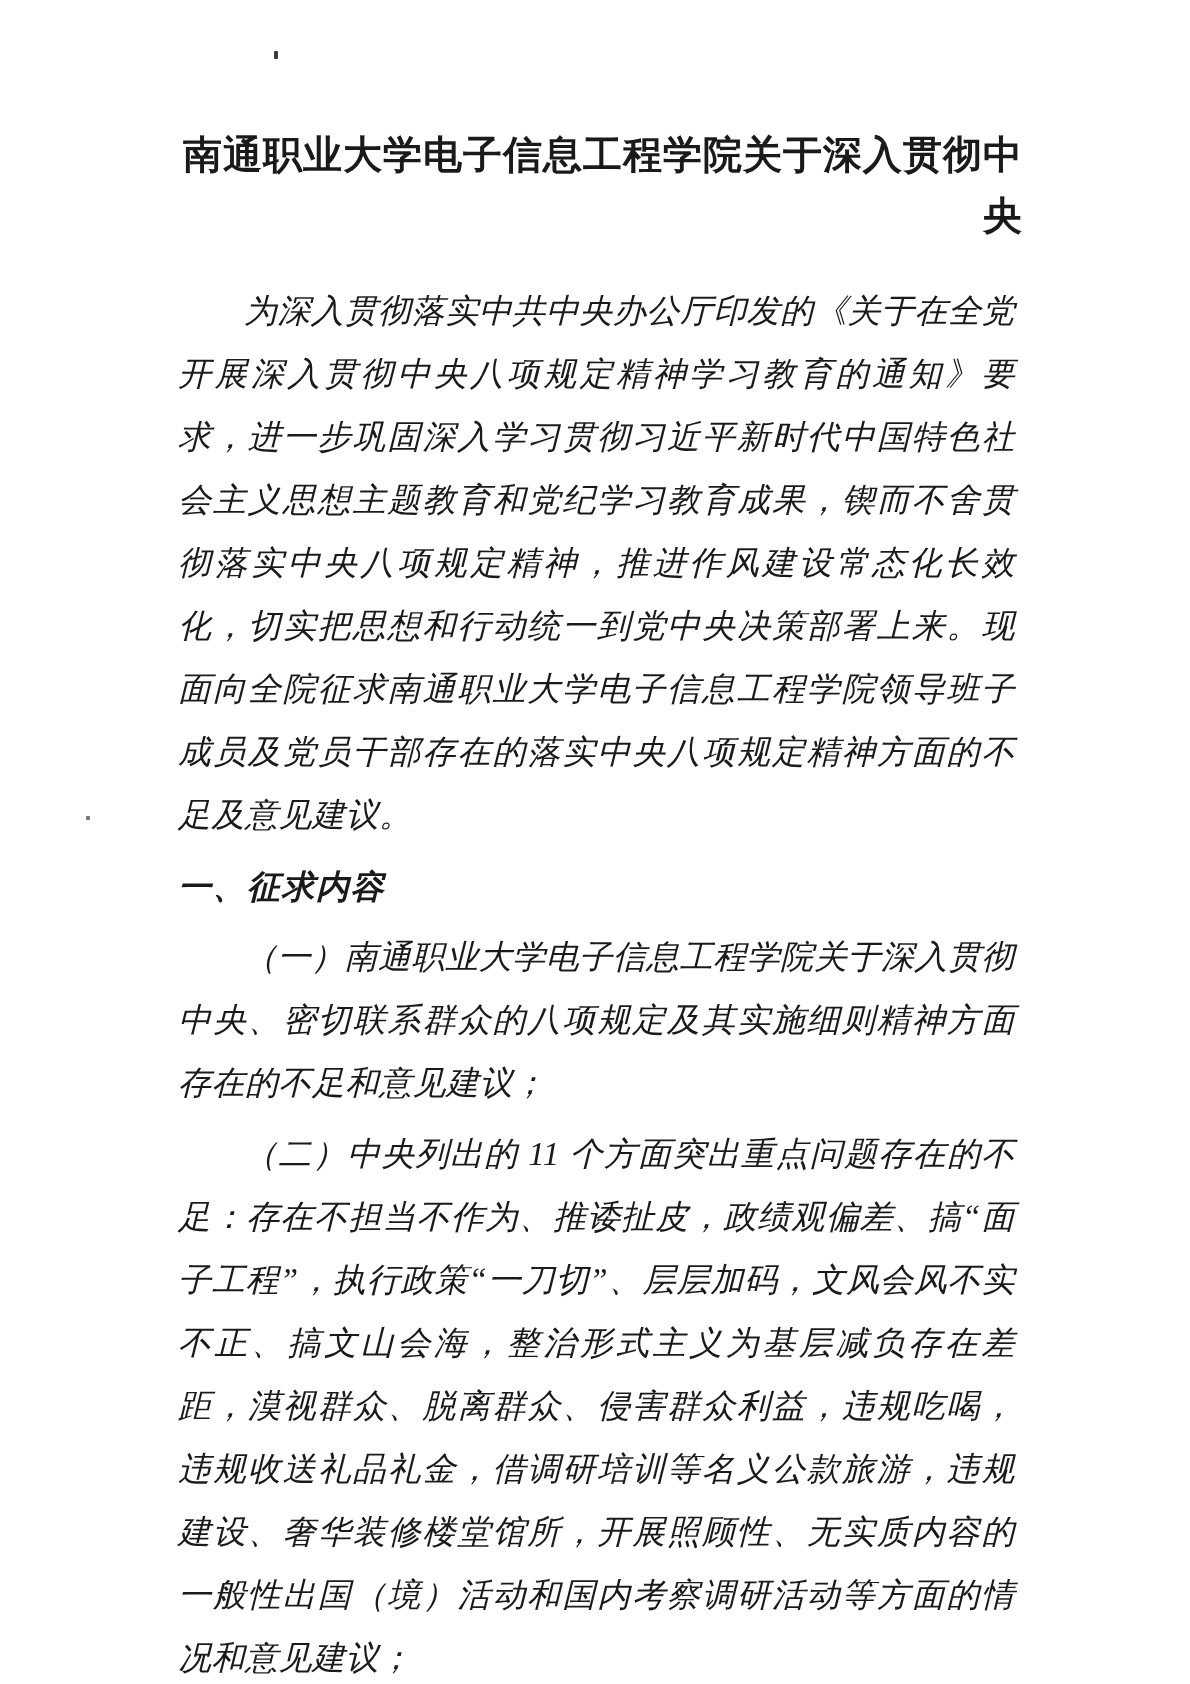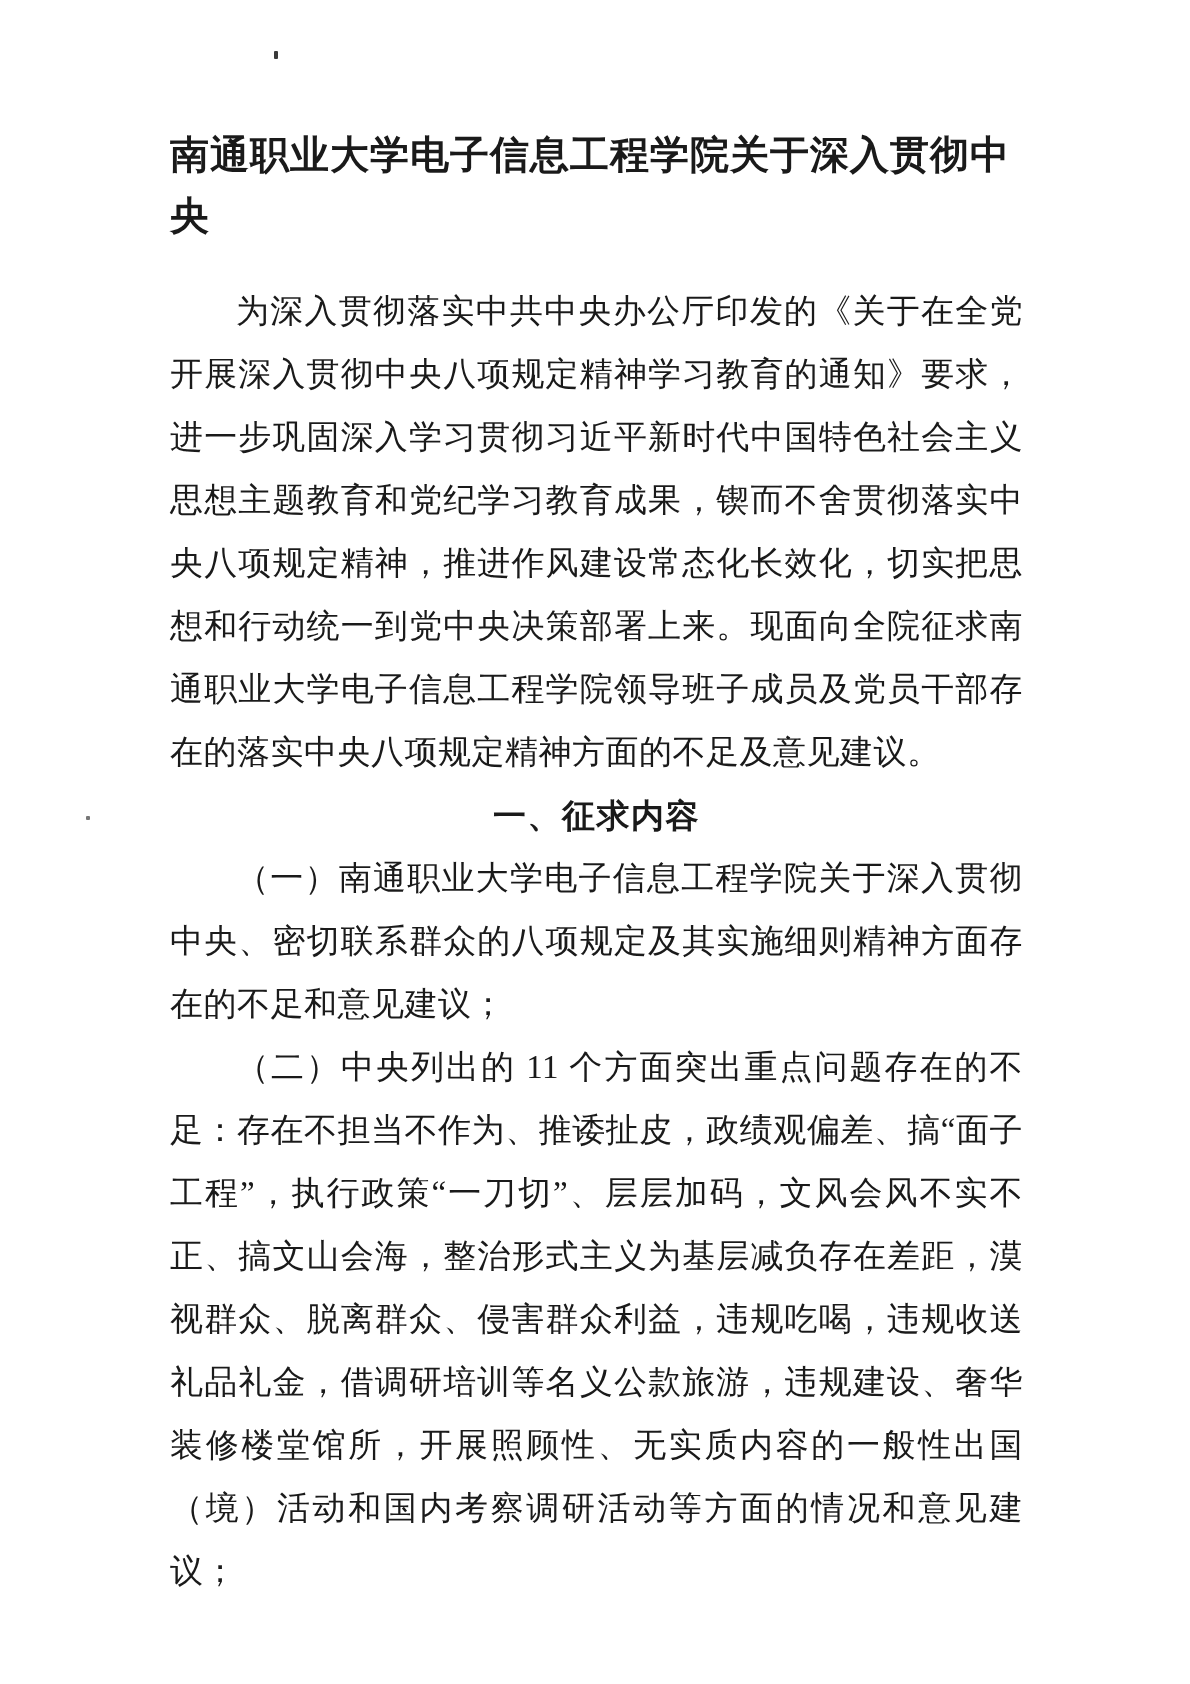--- a/index.html
+++ b/index.html
@@ -17,44 +17,45 @@
     font-family: "Liberation Serif", "DejaVu Serif", serif;
   }
   .content {
     padding: 0 167px 0 170px;
   }
   .doc-title {
     margin: 124px 0 34px 0;
     font-size: 39px;
     line-height: 61px;
     font-weight: 700;
-    text-align: left;
+    text-align: right;
     letter-spacing: 1px;
     font-family: "DejaVu Serif", "Liberation Serif", serif;
   }
   .doc-title .title-line {
     display: block;
   }
   .para {
-    margin: 0;
+    margin: 8px;
     font-size: 33px;
     line-height: 63px;
     letter-spacing: 0.5px;
     text-align: justify;
     text-justify: inter-ideograph;
     word-break: break-all;
+    font-style: italic;
   }
   .para.indent {
     text-indent: 2em;
   }
   .para.heading {
     font-weight: 700;
     font-family: "Liberation Sans", "DejaVu Sans", sans-serif;
     letter-spacing: 1.5px;
-    text-align: center;
+    text-align: left;
   }
   
   .speck {
     position: absolute;
     background: #3a3a3a;
     border-radius: 1px;
   }
   .speck-top {
     left: 274px;
     top: 51px;

